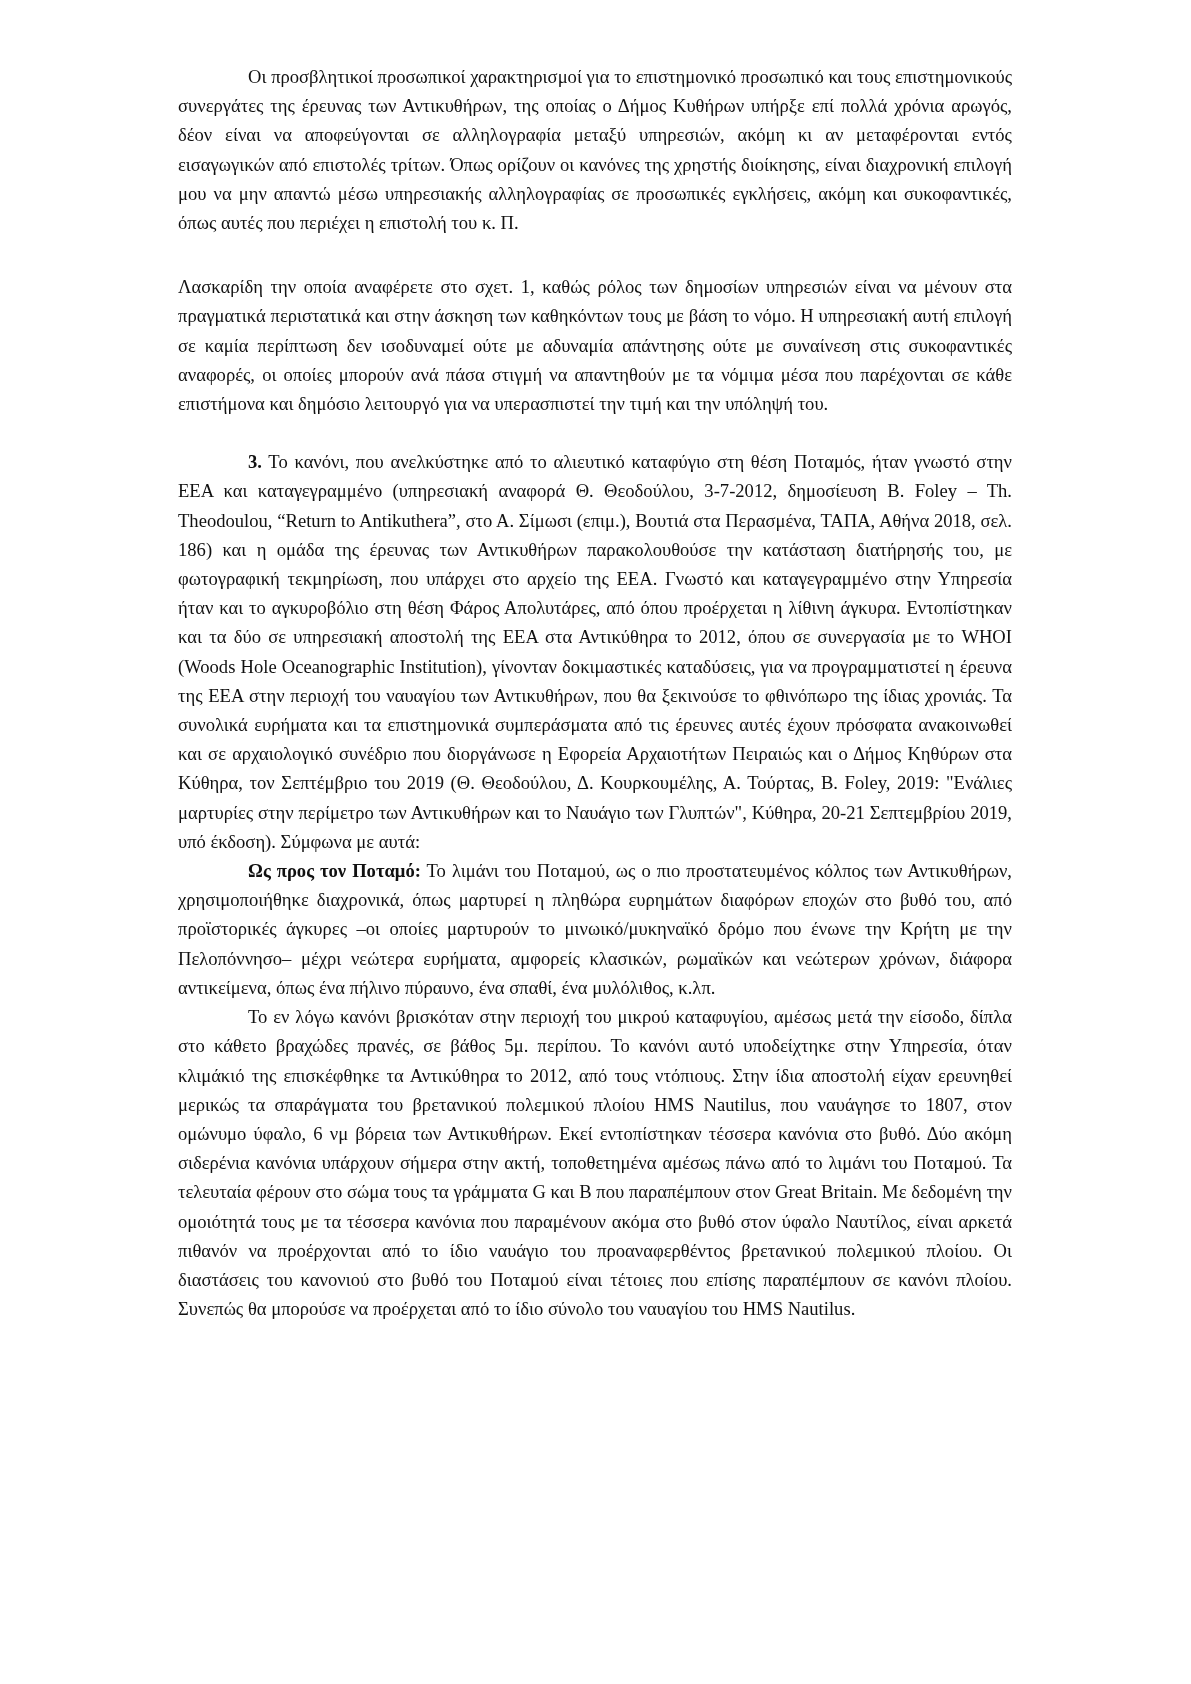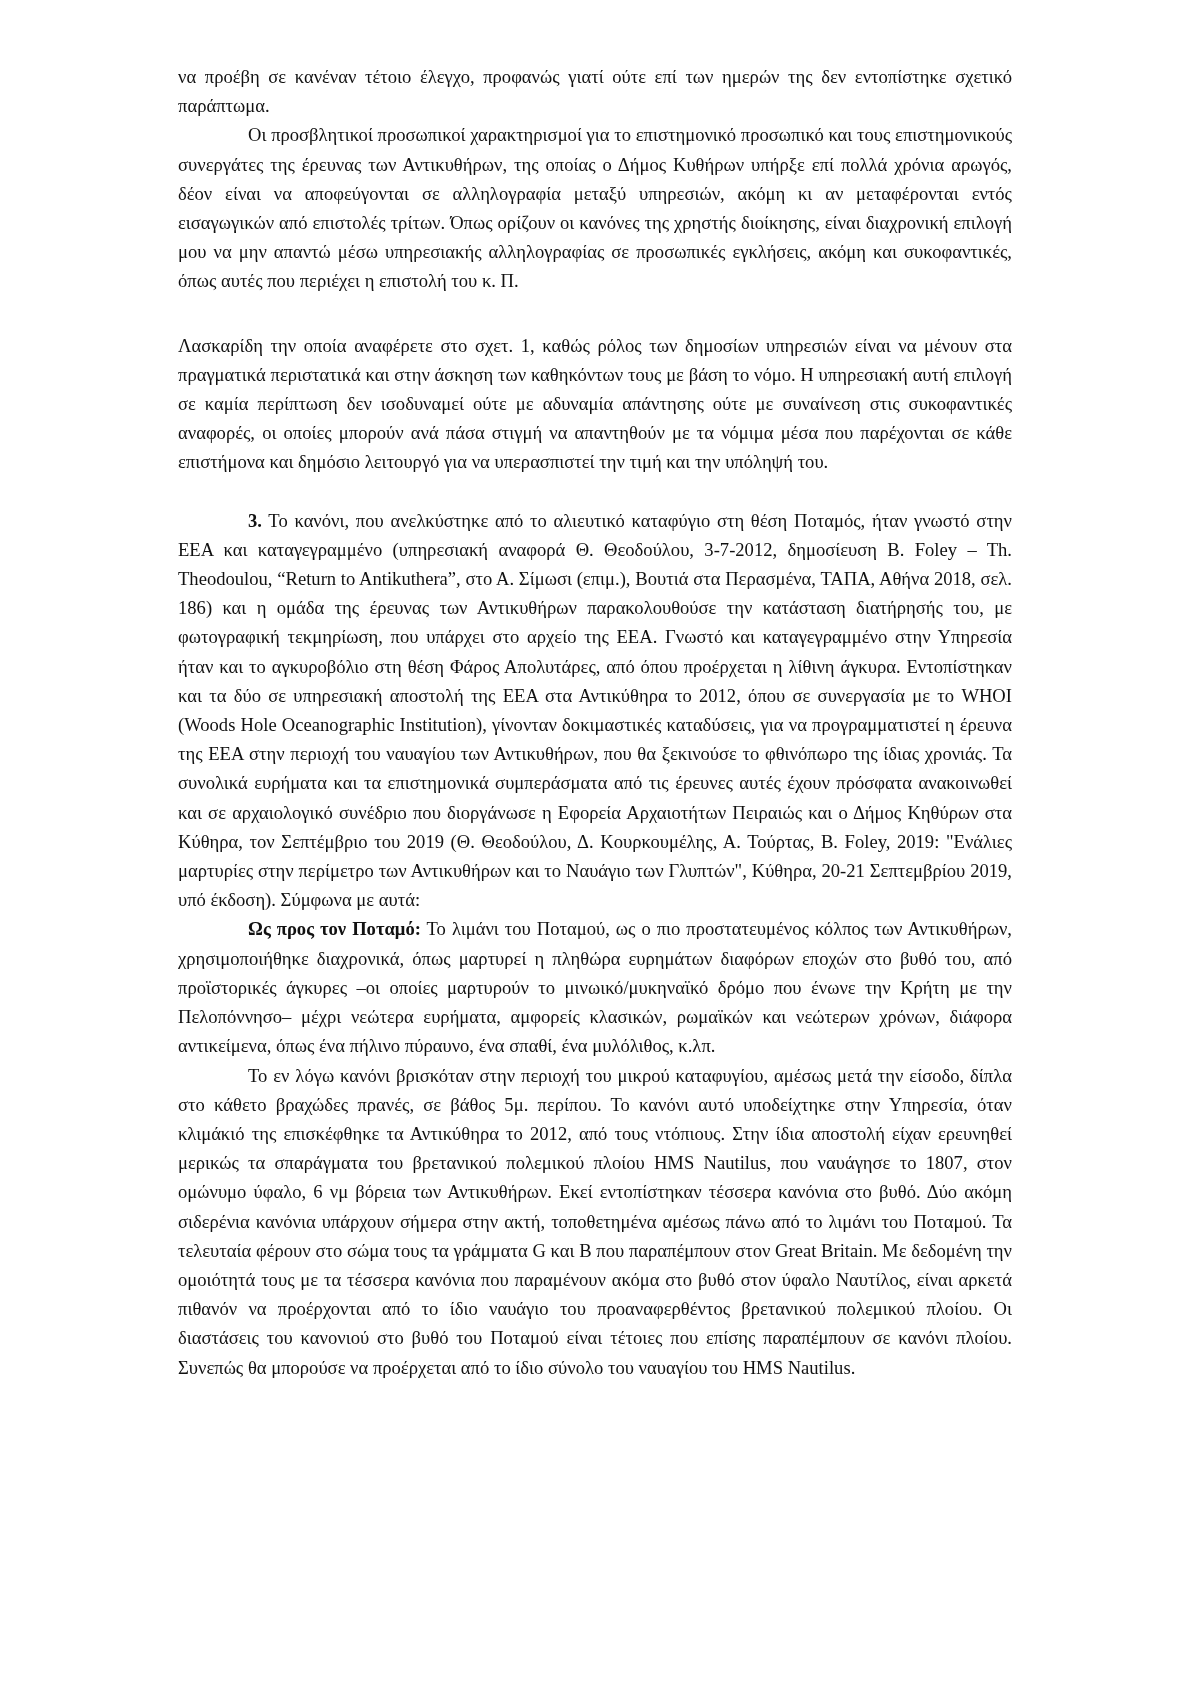--- a/index.html
+++ b/index.html
@@ -13,21 +13,20 @@
   .indent { text-indent: 70px; }
   .gap { height: 29px; }
   .gap2 { height: 35px; }
   .b { font-weight: bold; }
   .i { }
 </style>
 </head>
 <body>
 
 <div class="page">
-  <p class="p">να προέβη σε κανέναν τέτοιο έλεγχο, προφανώς γιατί ούτε επί των ημερών της δεν εντοπίστηκε σχετικό παράπτωμα.</p>
   <p class="p indent">Οι προσβλητικοί προσωπικοί χαρακτηρισμοί για το επιστημονικό προσωπικό και τους επιστημονικούς συνεργάτες της έρευνας των Αντικυθήρων, της οποίας ο Δήμος Κυθήρων υπήρξε επί πολλά χρόνια αρωγός, δέον είναι να αποφεύγονται σε αλληλογραφία μεταξύ υπηρεσιών, ακόμη κι αν μεταφέρονται εντός εισαγωγικών από επιστολές τρίτων. Όπως ορίζουν οι κανόνες της χρηστής διοίκησης, είναι διαχρονική επιλογή μου να μην απαντώ μέσω υπηρεσιακής αλληλογραφίας σε προσωπικές εγκλήσεις, ακόμη και συκοφαντικές, όπως αυτές που περιέχει η επιστολή του κ. Π.</p>
   <div class="gap2"></div>
   <p class="p">Λασκαρίδη την οποία αναφέρετε στο σχετ. 1, καθώς ρόλος των δημοσίων υπηρεσιών είναι να μένουν στα πραγματικά περιστατικά και στην άσκηση των καθηκόντων τους με βάση το νόμο. Η υπηρεσιακή αυτή επιλογή σε καμία περίπτωση δεν ισοδυναμεί ούτε με αδυναμία απάντησης ούτε με συναίνεση στις συκοφαντικές αναφορές, οι οποίες μπορούν ανά πάσα στιγμή να απαντηθούν με τα νόμιμα μέσα που παρέχονται σε κάθε επιστήμονα και δημόσιο λειτουργό για να υπερασπιστεί την τιμή και την υπόληψή του.</p>
   <div class="gap"></div>
   <p class="p indent"><span class="b">3.</span><span> Το κανόνι, που ανελκύστηκε από το αλιευτικό καταφύγιο στη θέση Ποταμός, ήταν γνωστό στην ΕΕΑ και καταγεγραμμένο (υπηρεσιακή αναφορά Θ. Θεοδούλου, 3-7-2012, δημοσίευση B. Foley – Th. Theodoulou, “Return to Antikuthera”, στο Α. Σίμωσι (επιμ.), </span><span class="i">Βουτιά στα Περασμένα</span><span>, ΤΑΠΑ, Αθήνα 2018, σελ. 186) και η ομάδα της έρευνας των Αντικυθήρων παρακολουθούσε την κατάσταση διατήρησής του, με φωτογραφική τεκμηρίωση, που υπάρχει στο αρχείο της ΕΕΑ. Γνωστό και καταγεγραμμένο στην Υπηρεσία ήταν και το αγκυροβόλιο στη θέση Φάρος Απολυτάρες, από όπου προέρχεται η λίθινη άγκυρα. Εντοπίστηκαν και τα δύο σε υπηρεσιακή αποστολή της ΕΕΑ στα Αντικύθηρα το 2012, όπου σε συνεργασία με το WHOI (Woods Hole Oceanographic Institution), γίνονταν δοκιμαστικές καταδύσεις, για να προγραμματιστεί η έρευνα της ΕΕΑ στην περιοχή του ναυαγίου των Αντικυθήρων, που θα ξεκινούσε το φθινόπωρο της ίδιας χρονιάς. Τα συνολικά ευρήματα και τα επιστημονικά συμπεράσματα από τις έρευνες αυτές έχουν πρόσφατα ανακοινωθεί και σε αρχαιολογικό συνέδριο που διοργάνωσε η Εφορεία Αρχαιοτήτων Πειραιώς και ο Δήμος Κηθύρων στα Κύθηρα, τον Σεπτέμβριο του 2019 (Θ. Θεοδούλου, Δ. Κουρκουμέλης, Α. Τούρτας, B. Foley, 2019: "Ενάλιες μαρτυρίες στην περίμετρο των Αντικυθήρων και το Ναυάγιο των Γλυπτών", Κύθηρα, 20-21 Σεπτεμβρίου 2019, υπό έκδοση). Σύμφωνα με αυτά:</span></p>
   <p class="p indent"><span class="b">Ως προς τον Ποταμό:</span><span> Το λιμάνι του Ποταμού, ως ο πιο προστατευμένος κόλπος των Αντικυθήρων, χρησιμοποιήθηκε διαχρονικά, όπως μαρτυρεί η πληθώρα ευρημάτων διαφόρων εποχών στο βυθό του, από προϊστορικές άγκυρες –οι οποίες μαρτυρούν το μινωικό/μυκηναϊκό δρόμο που ένωνε την Κρήτη με την Πελοπόννησο– μέχρι νεώτερα ευρήματα, αμφορείς κλασικών, ρωμαϊκών και νεώτερων χρόνων, διάφορα αντικείμενα, όπως ένα πήλινο πύραυνο, ένα σπαθί, ένα μυλόλιθος, κ.λπ.</span></p>
   <p class="p indent">Το εν λόγω κανόνι βρισκόταν στην περιοχή του μικρού καταφυγίου, αμέσως μετά την είσοδο, δίπλα στο κάθετο βραχώδες πρανές, σε βάθος 5μ. περίπου. Το κανόνι αυτό υποδείχτηκε στην Υπηρεσία, όταν κλιμάκιό της επισκέφθηκε τα Αντικύθηρα το 2012, από τους ντόπιους. Στην ίδια αποστολή είχαν ερευνηθεί μερικώς τα σπαράγματα του βρετανικού πολεμικού πλοίου HMS Nautilus, που ναυάγησε το 1807, στον ομώνυμο ύφαλο, 6 νμ βόρεια των Αντικυθήρων. Εκεί εντοπίστηκαν τέσσερα κανόνια στο βυθό. Δύο ακόμη σιδερένια κανόνια υπάρχουν σήμερα στην ακτή, τοποθετημένα αμέσως πάνω από το λιμάνι του Ποταμού. Τα τελευταία φέρουν στο σώμα τους τα γράμματα G και B  που  παραπέμπουν στον Great Britain. Με δεδομένη την ομοιότητά τους με τα τέσσερα κανόνια που παραμένουν ακόμα στο βυθό στον ύφαλο Ναυτίλος, είναι αρκετά πιθανόν να προέρχονται από το ίδιο ναυάγιο του προαναφερθέντος βρετανικού πολεμικού πλοίου. Οι διαστάσεις του κανονιού στο βυθό του Ποταμού είναι τέτοιες που επίσης παραπέμπουν σε κανόνι πλοίου. Συνεπώς θα μπορούσε να προέρχεται από το ίδιο σύνολο του ναυαγίου του HMS Nautilus.</p>
 </div>
 
 </body></html>

